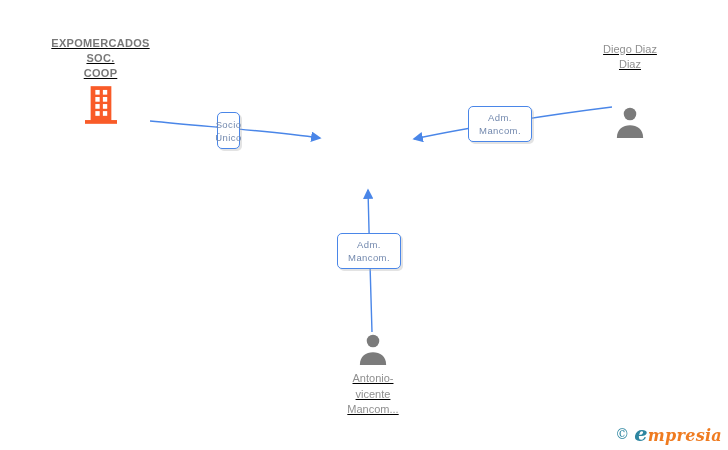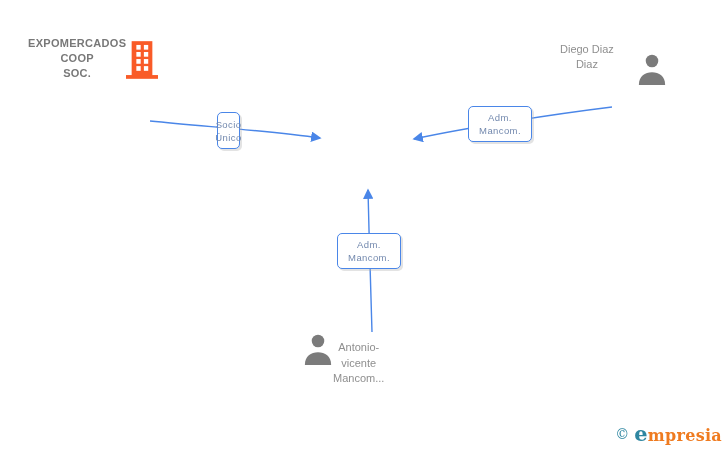--- a/index.html
+++ b/index.html
@@ -13,23 +13,25 @@
   .canvas { position: absolute; inset: 0; }
 
   
   .edges-svg { position: absolute; inset: 0; z-index: 1; }
   .edge-line { stroke: #4a86e8; stroke-width: 1.4; fill: none; }
 
   
   .node {
     position: absolute;
     display: flex;
-    align-items: flex-start;
+    flex-direction: column;
+    align-items: center;
     z-index: 2;
     cursor: pointer;
+    text-decoration: underline;
   }
   .node-label { font-size: 11px; line-height: 15px; color: #8f8f8f; text-align: center; white-space: nowrap; }
   .node-label-line { display: block; }
   .node-label.bold { font-weight: bold; color: #787878; letter-spacing: 0.3px; }
   .node-icon { margin-top: 5px; line-height: 0; }
   .icon-orange { color: #f95b28; }
   .icon-gray { color: #7b7b7b; }
 
   
   .edge-label {
@@ -60,20 +62,21 @@
   #node-antonio { left: 303px; top: 334px; width: 140px; }
   #node-antonio .node-label { margin-top: 6px; line-height: 15.5px; }
 
   
   .logo {
     position: absolute;
     right: 6px;
     bottom: 4px;
     z-index: 4;
     font-family: "DejaVu Serif", serif;
+    font-style: italic;
     white-space: nowrap;
     cursor: pointer;
   }
   .logo .copy { color: #2e86a1; font-size: 14px; vertical-align: 2px; }
   .logo .lead-e { color: #2e86a1; font-size: 21px; font-weight: bold; }
   .logo .rest { color: #ef7b20; font-size: 16px; font-weight: bold; letter-spacing: 0.3px; }
 </style>
 </head>
 <body>
 
@@ -86,22 +89,22 @@
       </marker>
     </defs>
     <path class="edge-line" d="M150,121 C210,127 272,131 320,138" marker-end="url(#arrow)"></path>
     <path class="edge-line" d="M612,107 C555,114 470,127 414,139" marker-end="url(#arrow)"></path>
     <path class="edge-line" d="M372,332 C371,290 369,238 368,190" marker-end="url(#arrow)"></path>
   </svg>
 
   <div class="node" id="node-expomercados">
     <div class="node-label bold">
       <span class="node-label-line">EXPOMERCADOS</span>
+      <span class="node-label-line">SOC.</span>
       <span class="node-label-line">COOP</span>
-      <span class="node-label-line">SOC.</span>
     </div>
     <span class="node-icon icon-orange">
       <svg width="32" height="38" viewBox="0 0 34 40">
         <rect x="6" y="0" width="22" height="37" fill="currentColor"></rect>
         <rect x="0" y="36" width="34" height="4" fill="currentColor"></rect>
         <g fill="#ffffff">
           <rect x="11" y="4" width="4.6" height="5"></rect>
             <rect x="19" y="4" width="4.6" height="5"></rect>
           <rect x="11" y="11.5" width="4.6" height="5"></rect>
             <rect x="19" y="11.5" width="4.6" height="5"></rect>

